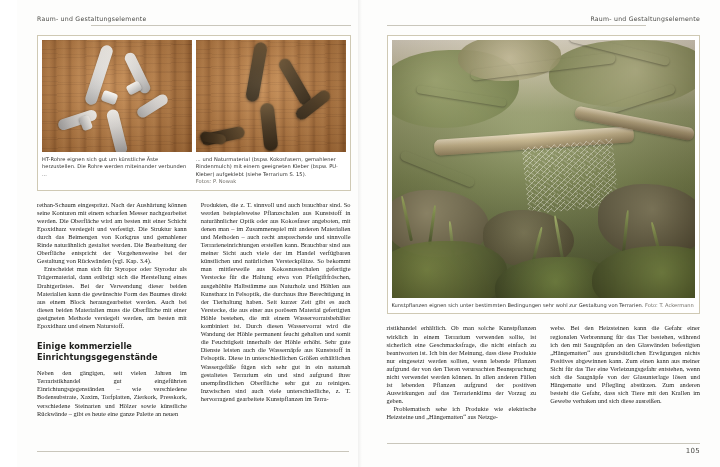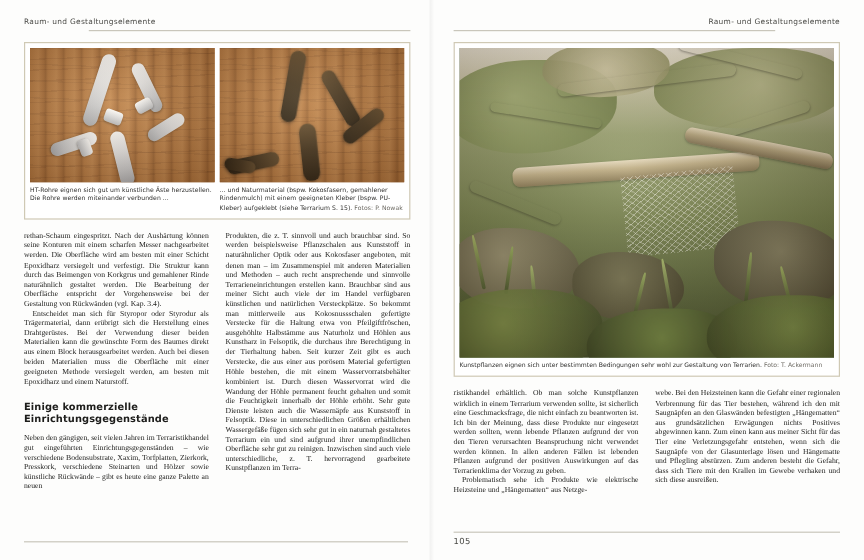--- a/index.html
+++ b/index.html
@@ -20,21 +20,21 @@
     background: #ffffff;
     display: flex;
   }
   .page {
     position: relative;
     width: 360px;
     height: 467px;
     background: #fdfdfc;
     box-sizing: border-box;
   }
-  .page.left  { padding: 12px 18px 16px 20px; }
+  .page.left  { padding: 12px 18px 16px 20px; margin-left: 17px; }
   .page.right { padding: 12px 20px 0 18px; }
 
   
   .runhead {
     font-family: "DejaVu Sans", sans-serif;
     font-size: 6.2px;
     letter-spacing: 0.25px;
     color: #4a4a46;
     height: 13px;
     line-height: 13px;
@@ -173,21 +173,21 @@
     height: 1px;
     background: #c9c6bb;
     margin-bottom: 3px;
   }
   .folio {
     font-family: "DejaVu Sans", sans-serif;
     font-size: 7px;
     color: #4a4a46;
     letter-spacing: 0.3px;
   }
-  .folio.r { text-align: left; }
+  .folio.r { text-align: right; }
 
   
   .bigfig {
     border: 1px solid #cfc9b4;
     background: #fff;
     padding: 4px;
     box-sizing: border-box;
   }
   .bigphoto {
     position: relative;

